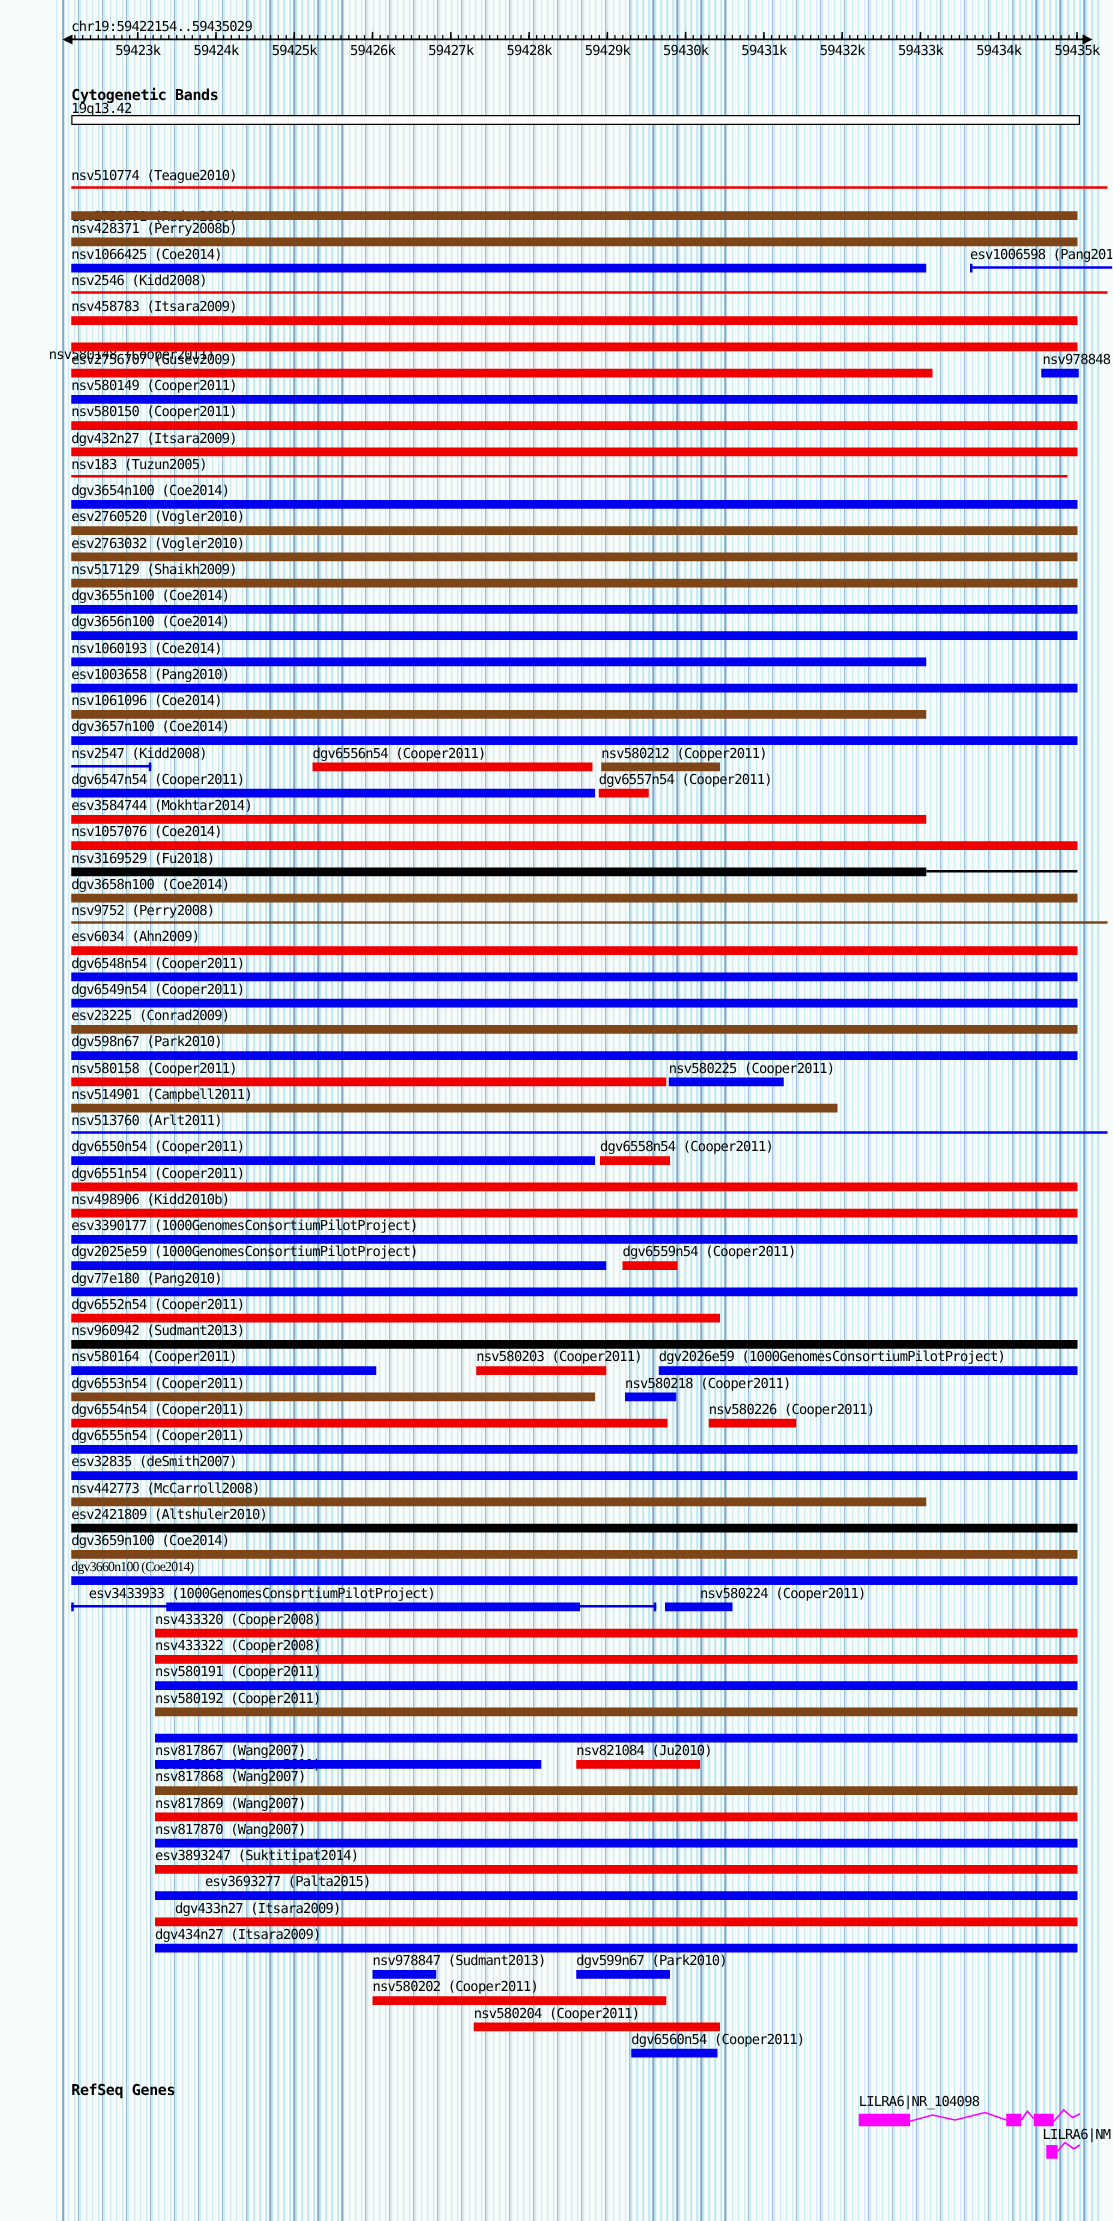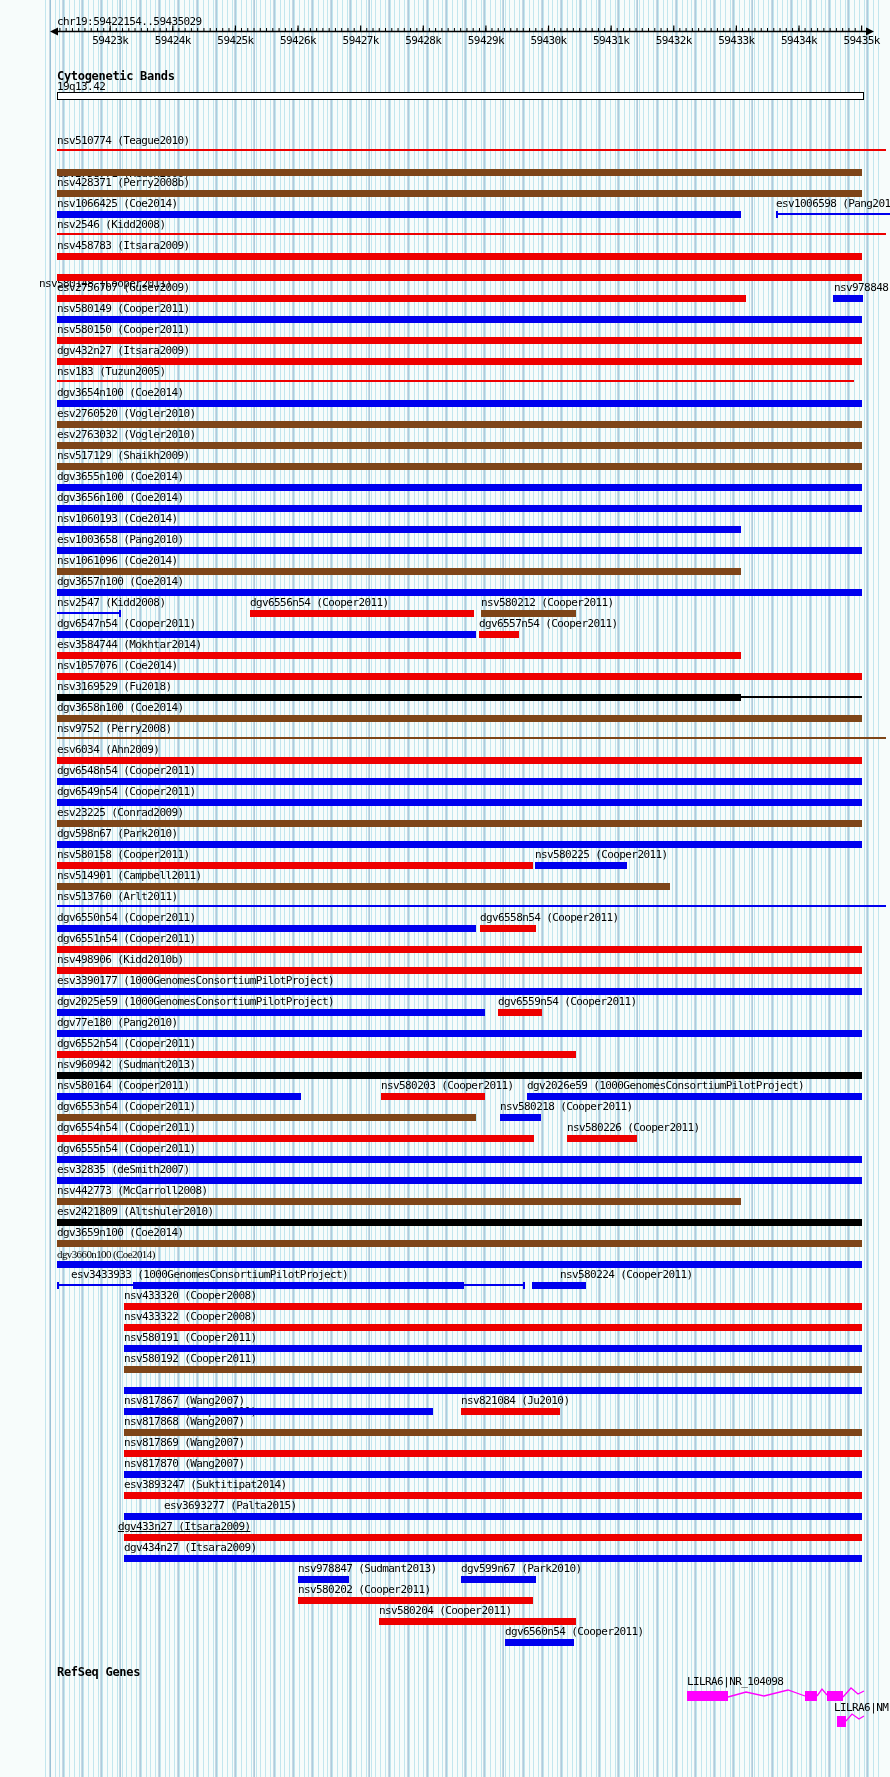--- a/index.html
+++ b/index.html
@@ -353,21 +353,21 @@
       <div class="txt" style="left: 124px; top: 1416px;">nsv817868 (Wang2007)</div>
       <div class="bar" style="left: 124px; top: 1429px; width: 738px; height: 7px; background: rgb(126, 69, 24);"></div>
       <div class="txt" style="left: 124px; top: 1437px;">nsv817869 (Wang2007)</div>
       <div class="bar" style="left: 124px; top: 1450px; width: 738px; height: 7px; background: rgb(238, 0, 0);"></div>
       <div class="txt" style="left: 124px; top: 1458px;">nsv817870 (Wang2007)</div>
       <div class="bar" style="left: 124px; top: 1471px; width: 738px; height: 7px; background: rgb(0, 0, 238);"></div>
       <div class="txt" style="left: 124px; top: 1479px;">esv3893247 (Suktitipat2014)</div>
       <div class="bar" style="left: 124px; top: 1492px; width: 738px; height: 7px; background: rgb(238, 0, 0);"></div>
       <div class="txt" style="left: 124px; top: 1500px; margin-left: 40px;">esv3693277 (Palta2015)</div>
       <div class="bar" style="left: 124px; top: 1513px; width: 738px; height: 7px; background: rgb(0, 0, 238);"></div>
-      <div class="txt" style="left: 118px; top: 1521px; text-decoration: underline;">dgv433n27 (Itsara2009)</div>
+      <div class="txt" style="left: 140px; top: 1521px;">dgv433n27 (Itsara2009)</div>
       <div class="bar" style="left: 124px; top: 1534px; width: 738px; height: 7px; background: rgb(238, 0, 0);"></div>
       <div class="txt" style="left: 124px; top: 1542px;">dgv434n27 (Itsara2009)</div>
       <div class="bar" style="left: 124px; top: 1555px; width: 738px; height: 7px; background: rgb(0, 0, 238);"></div>
       <div class="txt" style="left: 298px; top: 1563px;">nsv978847 (Sudmant2013)</div>
       <div class="bar" style="left: 298px; top: 1576px; width: 51px; height: 7px; background: rgb(0, 0, 238);"></div>
       <div class="txt" style="left: 461px; top: 1563px;">dgv599n67 (Park2010)</div>
       <div class="bar" style="left: 461px; top: 1576px; width: 75px; height: 7px; background: rgb(0, 0, 238);"></div>
       <div class="txt" style="left: 298px; top: 1584px;">nsv580202 (Cooper2011)</div>
       <div class="bar" style="left: 298px; top: 1597px; width: 235px; height: 7px; background: rgb(238, 0, 0);"></div>
       <div class="txt" style="left: 379px; top: 1605px;">nsv580204 (Cooper2011)</div>

